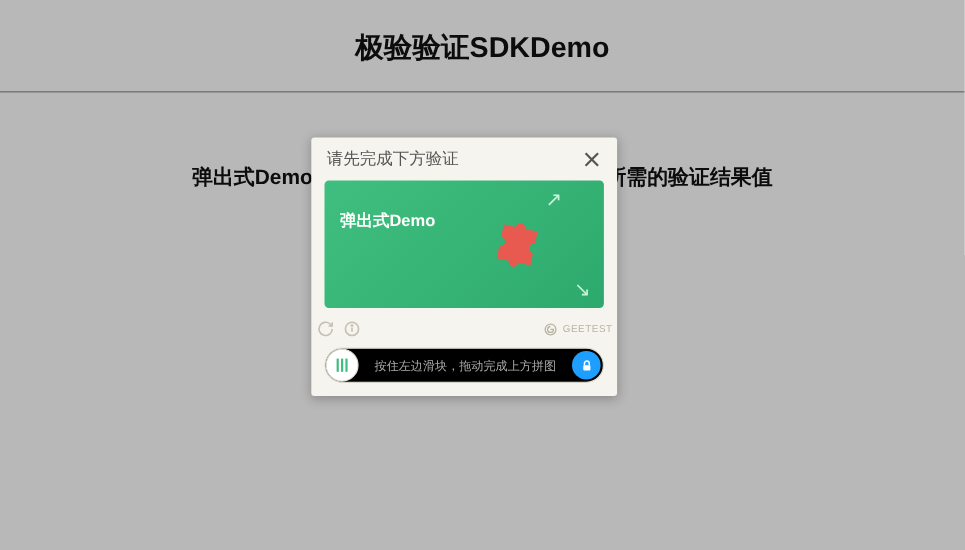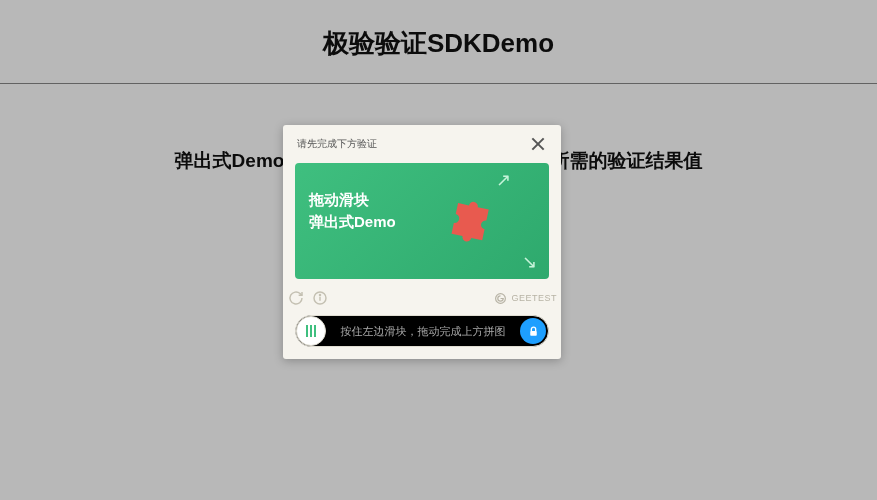--- a/index.html
+++ b/index.html
@@ -49,21 +49,21 @@
     background: #f6f4ee;
     border-radius: 3px;
     box-shadow: 0 2px 10px rgba(0,0,0,0.25);
     padding-bottom: 12px;
   }
   .modal-header {
     display: flex;
     align-items: center;
     justify-content: space-between;
     padding: 10px 14px 8px;
-    font-size: 10px;
+    font-size: 15px;
     color: #555;
     gap: 24px;
   }
   .close-icon {
     width: 18px; height: 18px;
     cursor: pointer;
     position: relative;
   }
   .close-icon::before, .close-icon::after {
     content: "";
@@ -178,21 +178,20 @@
 <div class="overlay"></div>
 
 <div class="captcha-modal">
   <div class="modal-header">
     <span>请先完成下方验证</span>
     <span class="close-icon"></span>
   </div>
 
   <div class="puzzle-image">
     <div class="puzzle-text">
-      <div>拖动滑块</div>
       <div>弹出式Demo</div>
     </div>
     <span class="arrow-up">↗</span>
     <svg class="puzzle-piece" viewBox="0 0 100 100">
       <path d="M20 20 h20 a8 8 0 0 1 16 0 h20 v20 a8 8 0 0 0 0 16 v20 h-20 a8 8 0 0 1 -16 0 h-20 v-20 a8 8 0 0 0 0 -16 z" fill="#e85a4f"></path>
     </svg>
     <span class="arrow-down">↘</span>
   </div>
 
   <div class="toolbar">

